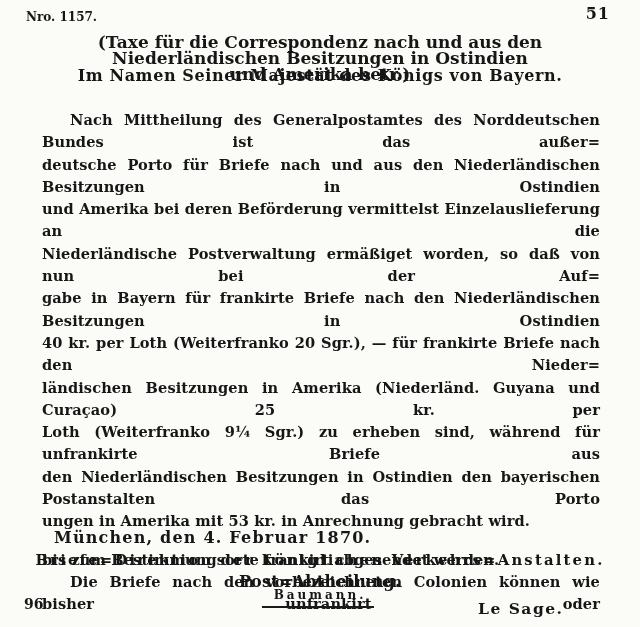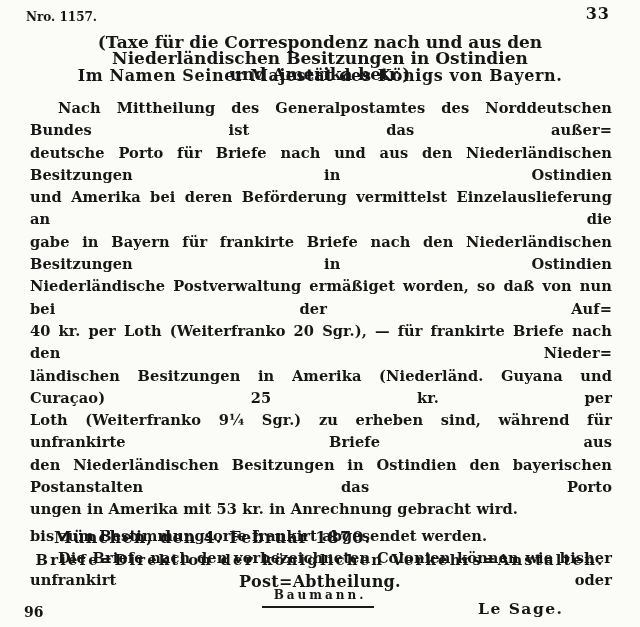--- a/index.html
+++ b/index.html
@@ -32,21 +32,21 @@
   .proclamation{
     position:absolute;top:66px;left:40px;right:40px;
     text-align:center;
     font-size:16px;font-weight:900;letter-spacing:.6px;
   }
   .doc-body{
     position:absolute;top:93px;left:26px;right:24px;
     font-size:14.6px;font-weight:bold;
     line-height:22.3px;letter-spacing:.1px;
   }
-  .para{margin:4px;padding:0;}
+  .para{margin:16px;padding:0;}
   .ln{
     text-align:justify;
     text-align-last:justify;
     white-space:normal;
   }
   .ln.last{text-align-last:left;}
   .ln.indent{text-indent:28px;}
   .dateline{
     position:absolute;top:528px;left:54px;
     font-size:16px;font-weight:bold;letter-spacing:1.2px;
@@ -66,49 +66,49 @@
     text-align:center;
     font-size:12px;font-weight:bold;letter-spacing:3px;
   }
   .sig-rule{
     position:absolute;top:606px;left:262px;
     width:112px;height:0;
     border-top:2px solid #1a1a1a;
   }
   .footer-num{
     position:absolute;top:596px;left:24px;
-    font-size:14px;font-weight:bold;margin-top:8px;
+    font-size:14px;font-weight:bold;
   }
   .countersign{
     position:absolute;top:599px;left:478px;
     font-size:15.5px;font-weight:bold;letter-spacing:1.5px;
   }
 </style>
 </head>
 <body>
 
 <div class="page">
 
-  <div class="folio">33</div>
+  <div class="folio">51</div>
   <div class="docnum">Nro. 1157.</div>
 
   <div class="subject">
     <div>(Taxe für die Correspondenz nach und aus den Niederländischen Besitzungen in Ostindien</div>
     <div>und Amerika betr.)</div>
   </div>
 
   <div class="proclamation">Im Namen Seiner Majestät des Königs von Bayern.</div>
 
   <div class="doc-body">
     <div class="para">
       <div class="ln indent">Nach Mittheilung des Generalpostamtes des Norddeutschen Bundes ist das außer=</div>
       <div class="ln">deutsche Porto für Briefe nach und aus den Niederländischen Besitzungen in Ostindien</div>
       <div class="ln">und Amerika bei deren Beförderung vermittelst Einzelauslieferung an die</div>
+      <div class="ln">Niederländische Postverwaltung ermäßiget worden, so daß von nun bei der Auf=</div>
       <div class="ln">gabe in Bayern für frankirte Briefe nach den Niederländischen Besitzungen in Ostindien</div>
-      <div class="ln">Niederländische Postverwaltung ermäßiget worden, so daß von nun bei der Auf=</div>
       <div class="ln">40 kr. per Loth (Weiterfranko 20 Sgr.), — für frankirte Briefe nach den Nieder=</div>
       <div class="ln">ländischen Besitzungen in Amerika (Niederländ. Guyana und Curaçao) 25 kr. per</div>
       <div class="ln">Loth (Weiterfranko 9¼ Sgr.) zu erheben sind, während für unfrankirte Briefe aus</div>
       <div class="ln">den Niederländischen Besitzungen in Ostindien den bayerischen Postanstalten das Porto</div>
       <div class="ln last">ungen in Amerika mit 53 kr. in Anrechnung gebracht wird.</div>
     </div>
     <div class="para">
       <div class="ln last">bis zum Bestimmungsorte frankirt abgesendet werden.</div>
       <div class="ln indent">Die Briefe nach den vorbezeichneten Colonien können wie bisher unfrankirt oder</div>
     </div>

